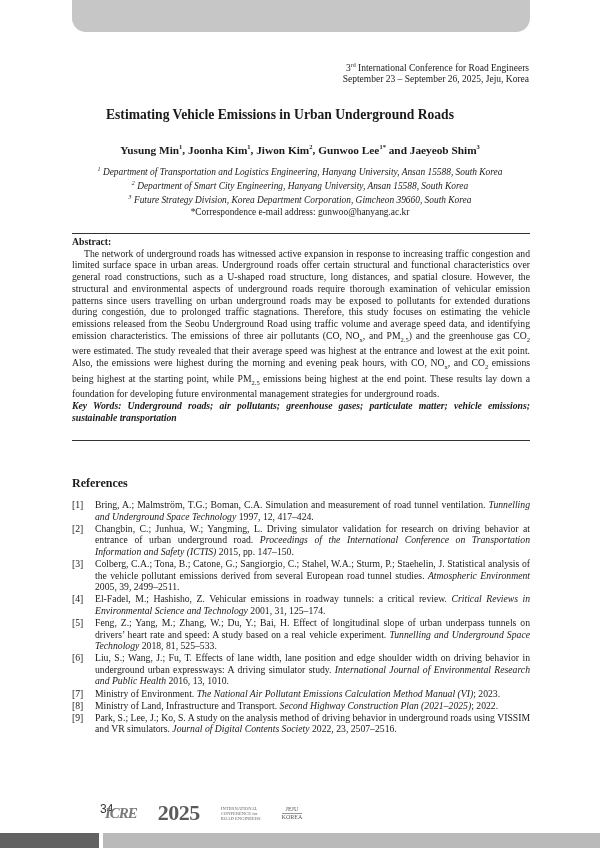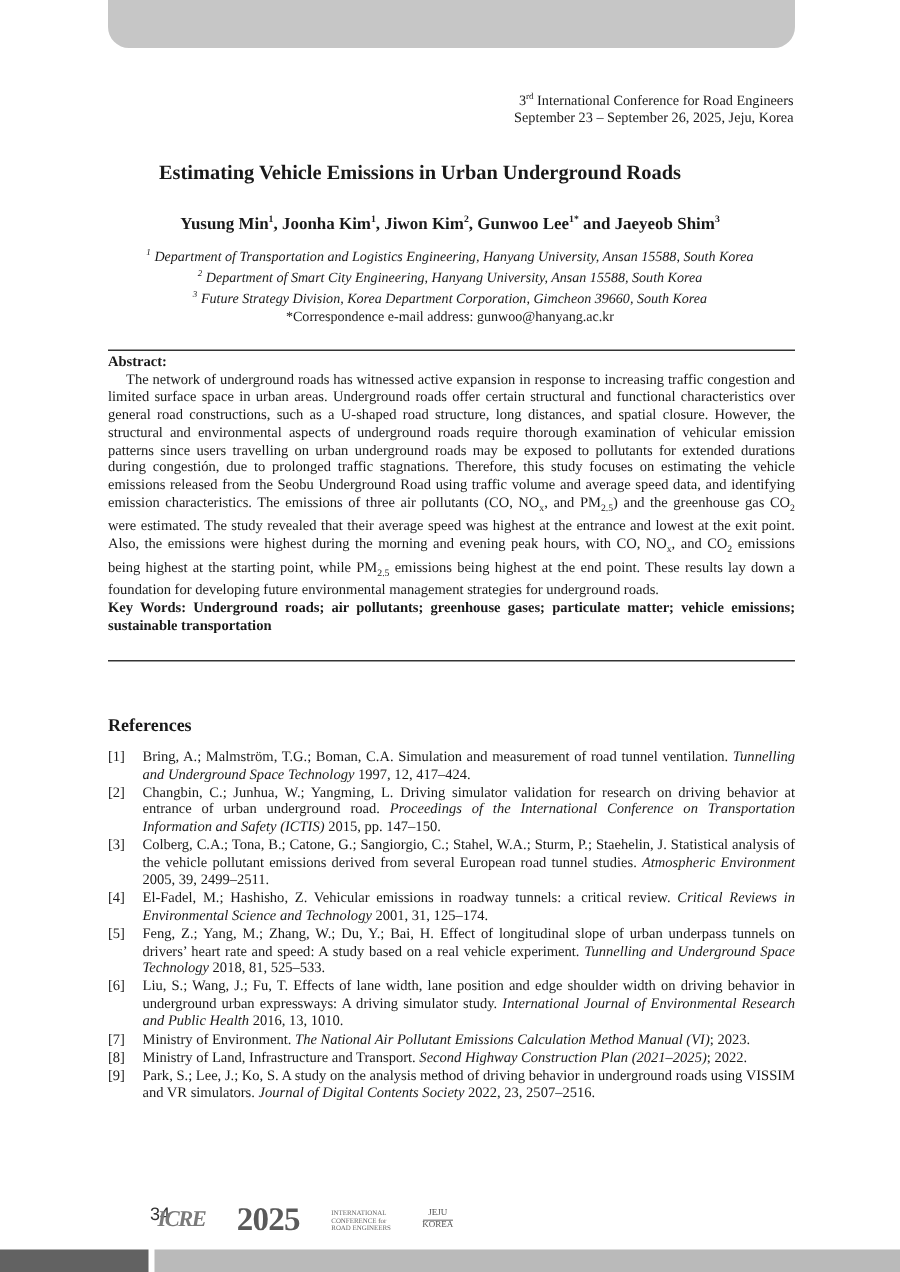--- a/index.html
+++ b/index.html
@@ -12,21 +12,21 @@
   .title { position:absolute; left:0; width:560px; top:107px; text-align:center; font-weight:bold; font-size:13.6px; }
   .authors { position:absolute; left:0; width:600px; top:143px; text-align:center; font-weight:bold; font-size:11.3px; }
   .authors sup { font-size:6.5px; }
   .affils { position:absolute; left:0; width:600px; top:164px; text-align:center; font-size:9.4px; line-height:11.1px; }
   .affils .it { font-style:italic; }
   .affils sup { font-size:6px; }
   .rule { position:absolute; left:72px; width:458px; height:0; border-top:1.3px solid #333; }
   .abstract { position:absolute; left:72px; width:458px; top:236px; font-size:9.7px; line-height:11.7px; text-align:justify; }
   .abstract .head { font-weight:bold; }
   .abstract p { margin:0; text-indent:12px; }
-  .abstract .kw { font-weight:bold; margin:0; }
+  .abstract .kw { font-weight:bold; margin:0;font-style:italic; }
   .abstract sub { font-size:6.5px; }
   .refs-title { position:absolute; left:72px; top:476px; font-weight:bold; font-size:12px; }
   .refs { position:absolute; left:72px; width:458px; top:499px; font-size:9.7px; line-height:11.6px; }
   .ref { display:flex; margin-bottom:0.5px; }
   .ref .num { width:23px; flex:none; }
   .ref .txt { flex:1; text-align:justify; }
   .ref .txt i { font-style:italic; }
   .footer-num { position:absolute; left:70px; top:802px; font-family:"Liberation Sans", sans-serif; font-size:12px; color:#333;margin-left:30px; }
   .logo { position:absolute; left:105px; top:800px; display:flex; align-items:center; gap:21px; font-family:Liberation Serif, serif; color:#666; }
   .logo .mark { font-weight:bold; font-style:italic; font-size:15px; letter-spacing:-1px; color:#7a7a7a; }

